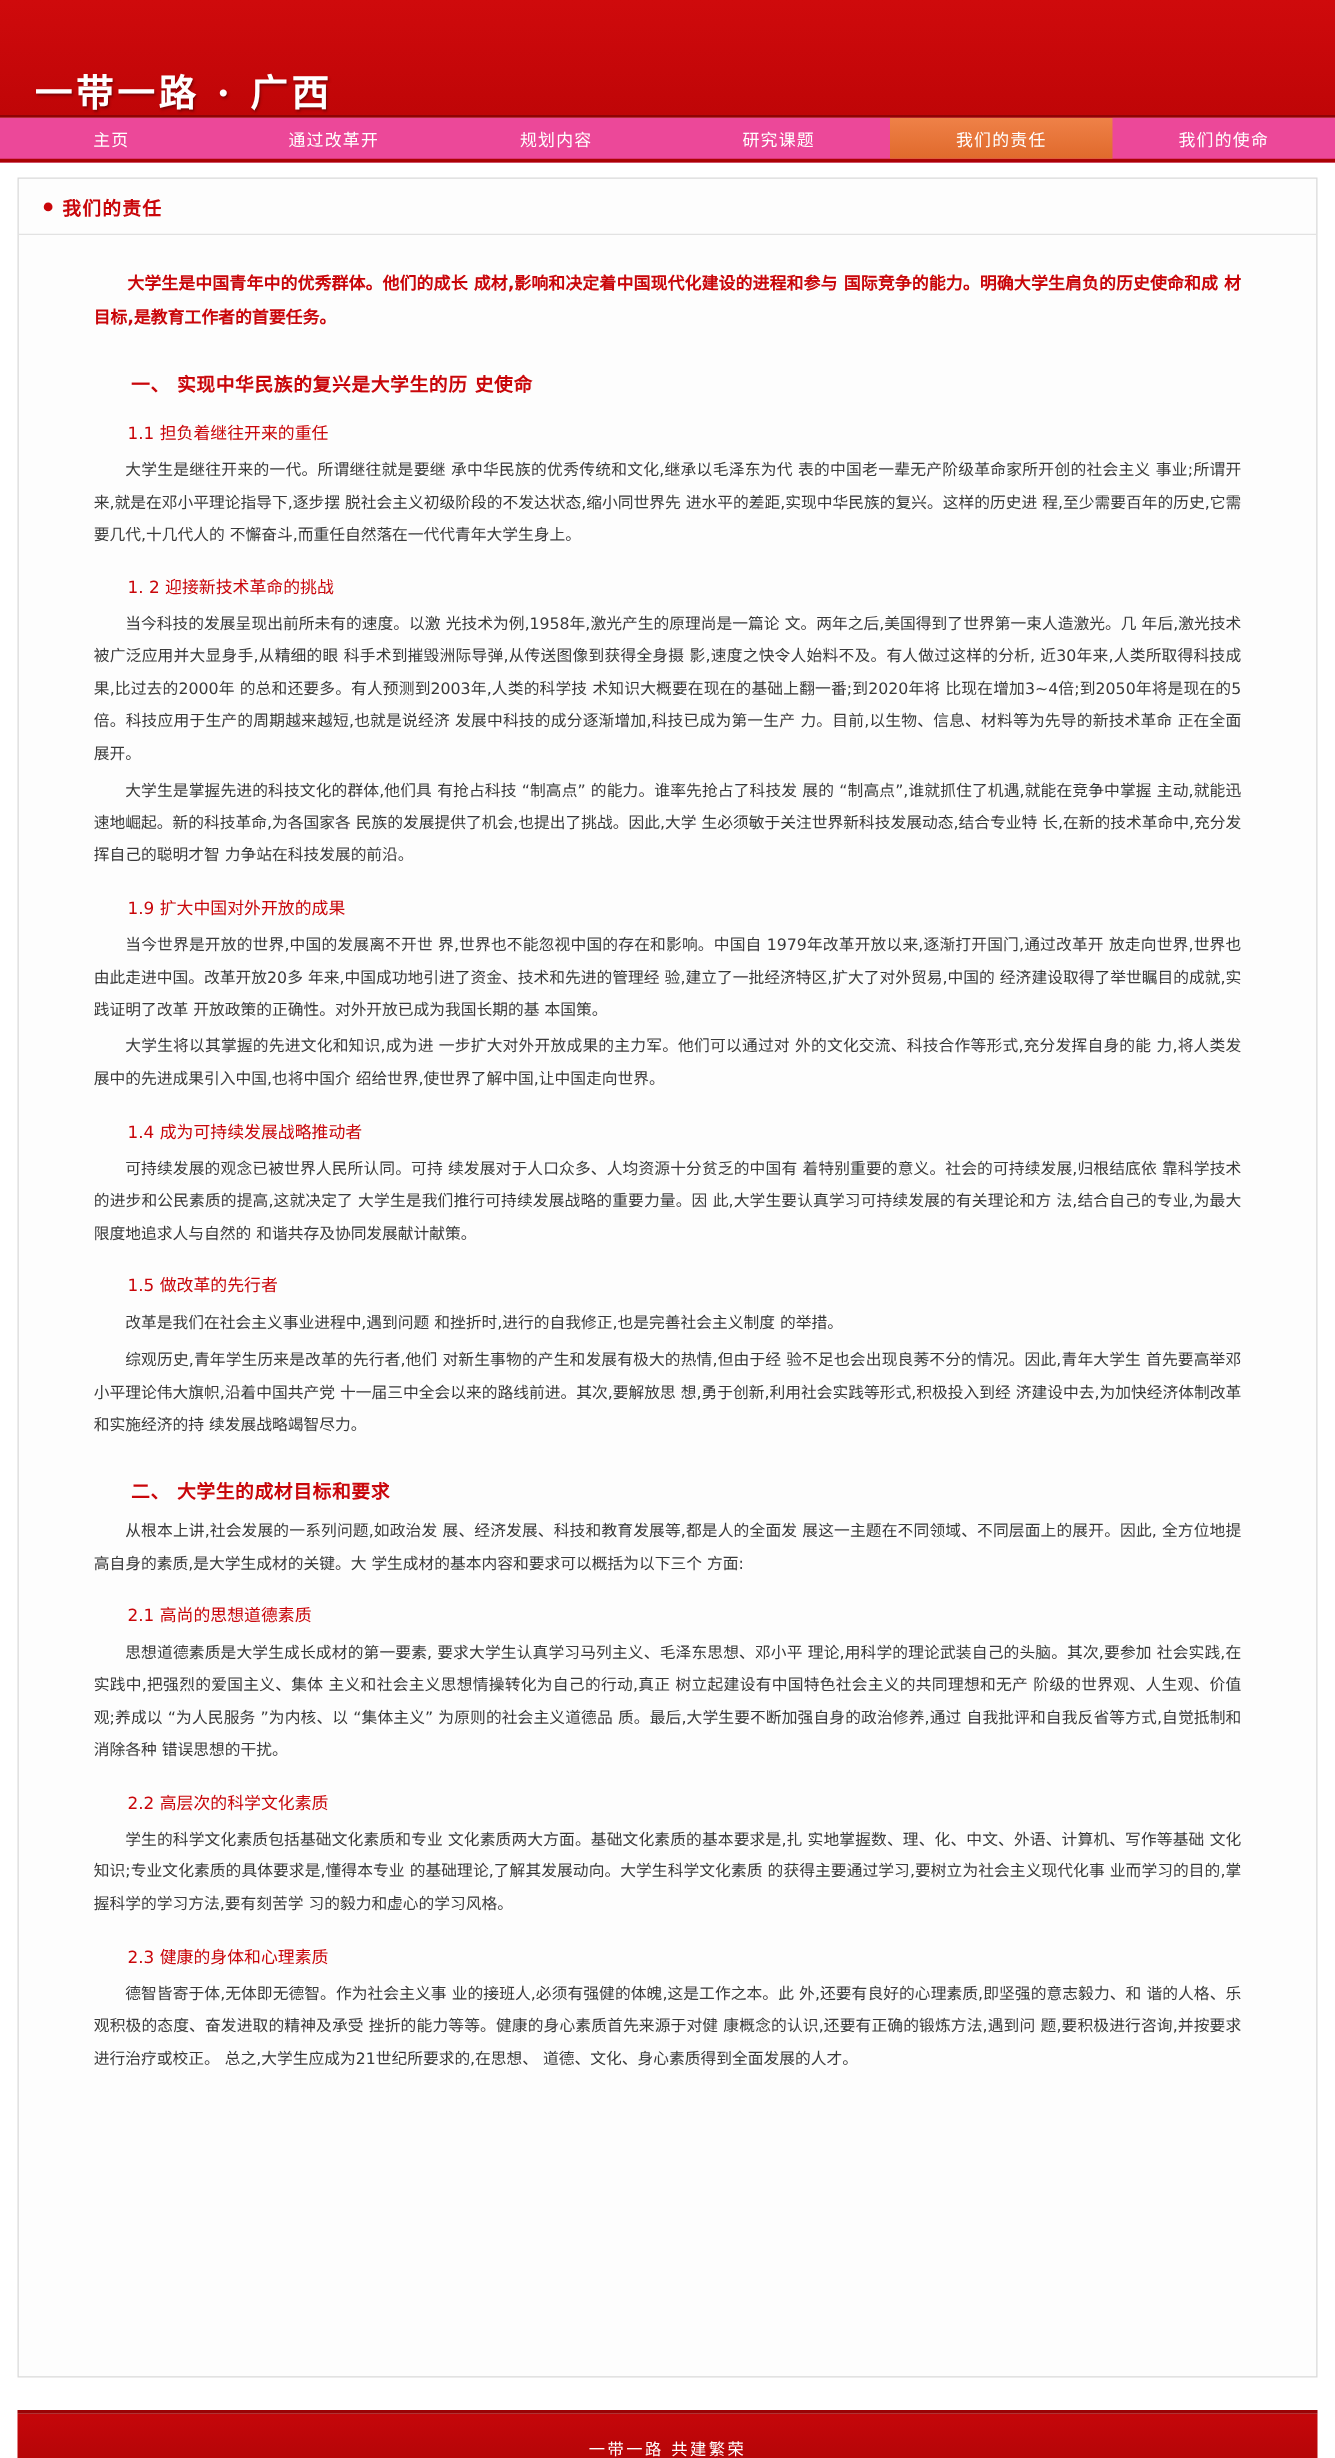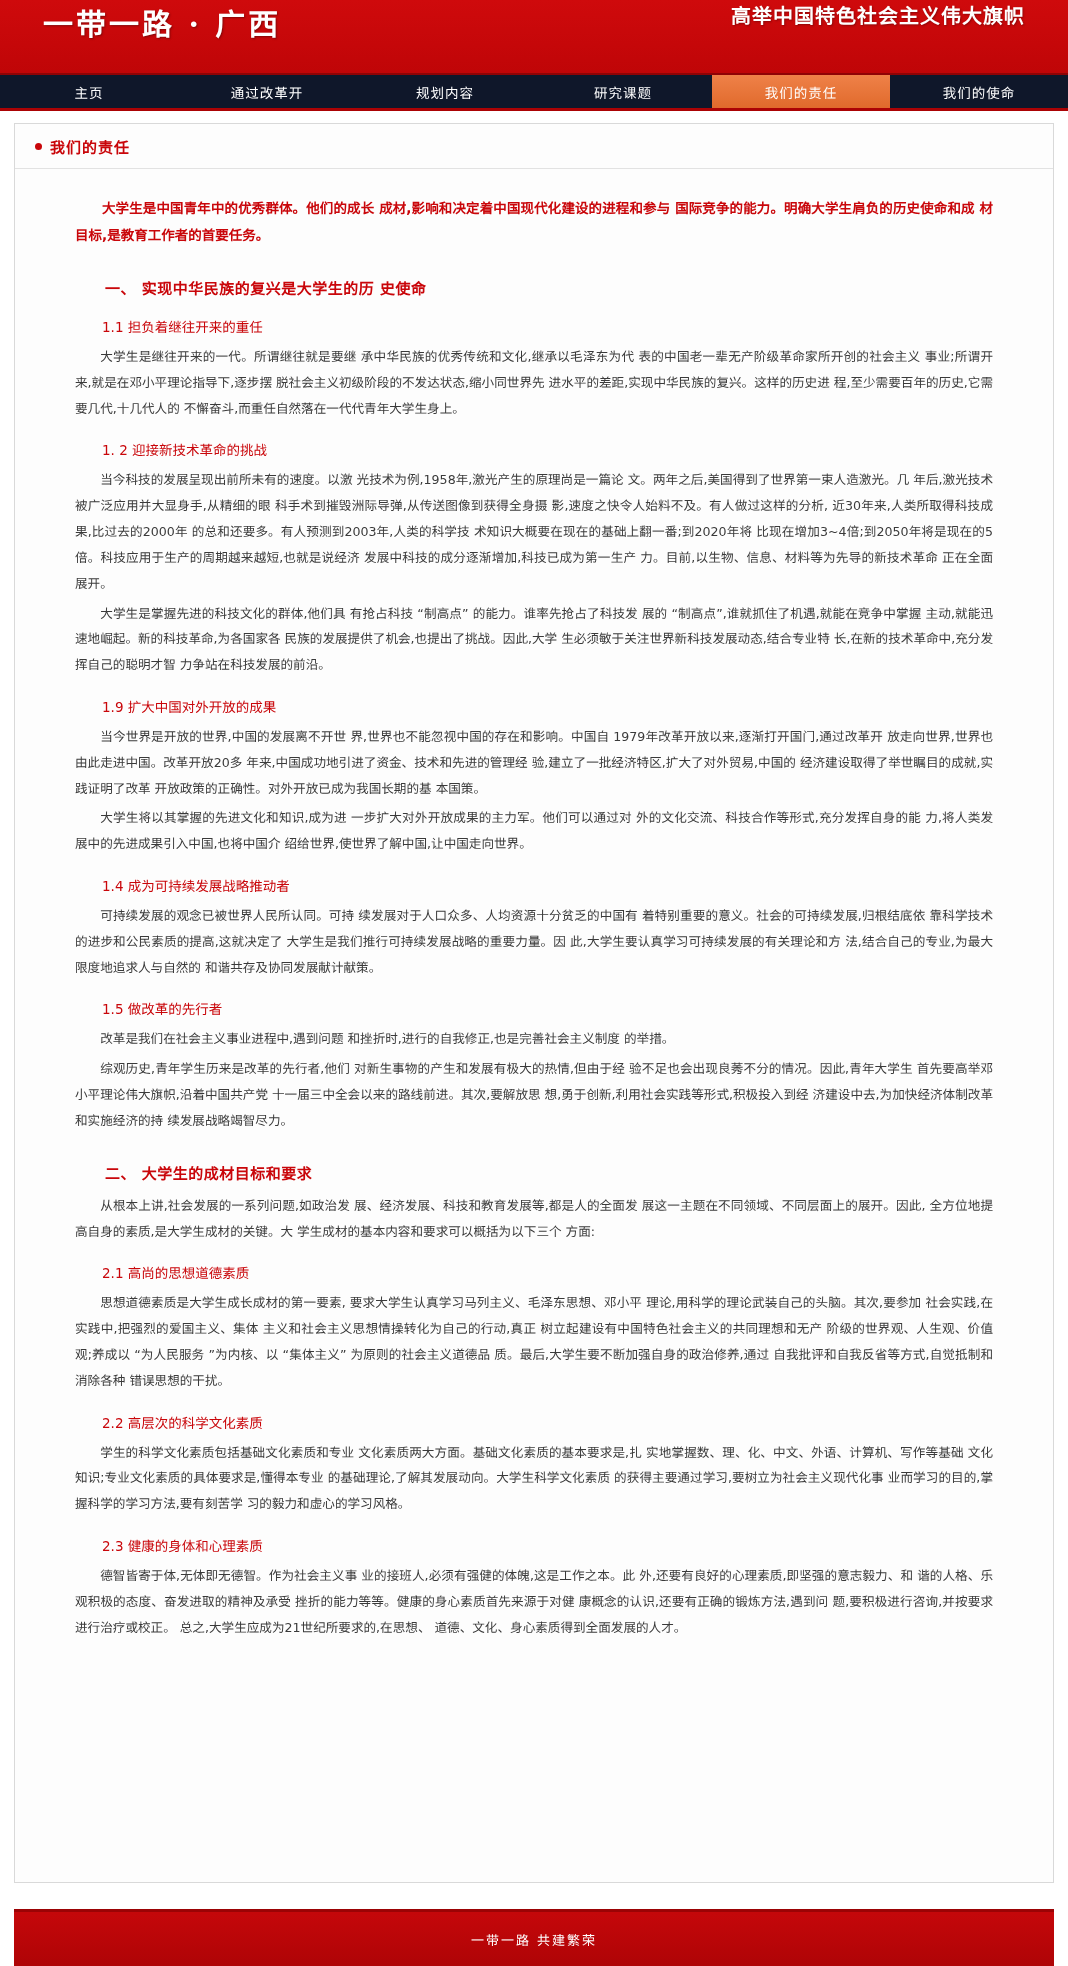--- a/index.html
+++ b/index.html
@@ -11,27 +11,27 @@
   .page {
     width: 1068px;
     min-height: 1966px;
     margin: 0 auto;
     background: #ffffff;
     position: relative;
   }
 
   
   .header {
-    height: 75px;
+    height: 94px;
     background: #c9060a;
     background: linear-gradient(180deg, #cf0a0c 0%, #bf0507 100%);
     display: flex;
-    align-items: flex-start;
+    align-items: flex-end;
     justify-content: space-between;
-    padding: 0 43px;
+    padding: 0 28px;
     position: relative;
   }
   .header::after {
     content: "";
     position: absolute;
     left: 0; right: 0; bottom: 0;
     height: 2px;
     background: #8f0305;
   }
   .site-title {
@@ -47,21 +47,21 @@
     font-size: 20px;
     font-weight: bold;
     letter-spacing: 1px;
     font-family: "DejaVu Serif", "Liberation Serif", serif;
     text-shadow: 1px 1px 2px rgba(0,0,0,.30);
   }
 
   
   .nav {
     height: 36px;
-    background: #0f172a;
+    background: #ec4899;
     display: flex;
     align-items: stretch;
     border-bottom: 3px solid #ab0305;
   }
   .nav-item {
     flex: 1 1 0;
     display: flex;
     align-items: center;
     justify-content: center;
     color: #ffffff;
@@ -158,21 +158,20 @@
     letter-spacing: 2px;
   }
 </style>
 </head>
 <body>
 
 <div class="page">
 
   <div class="header">
     <div class="site-title">一带一路 · 广西</div>
-    <div class="site-slogan">高举中国特色社会主义伟大旗帜</div>
   </div>
 
   <div class="nav">
     <div class="nav-item">主页</div>
     <div class="nav-item">通过改革开</div>
     <div class="nav-item">规划内容</div>
     <div class="nav-item">研究课题</div>
     <div class="nav-item active">我们的责任</div>
     <div class="nav-item">我们的使命</div>
   </div>

